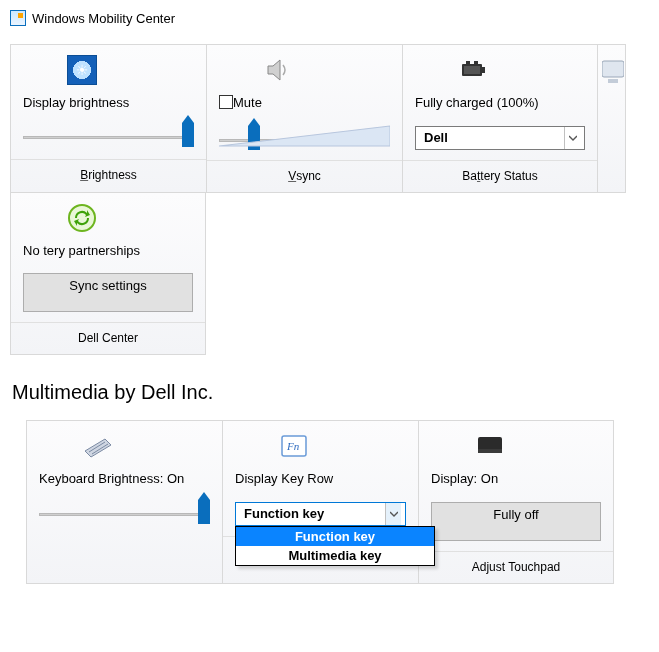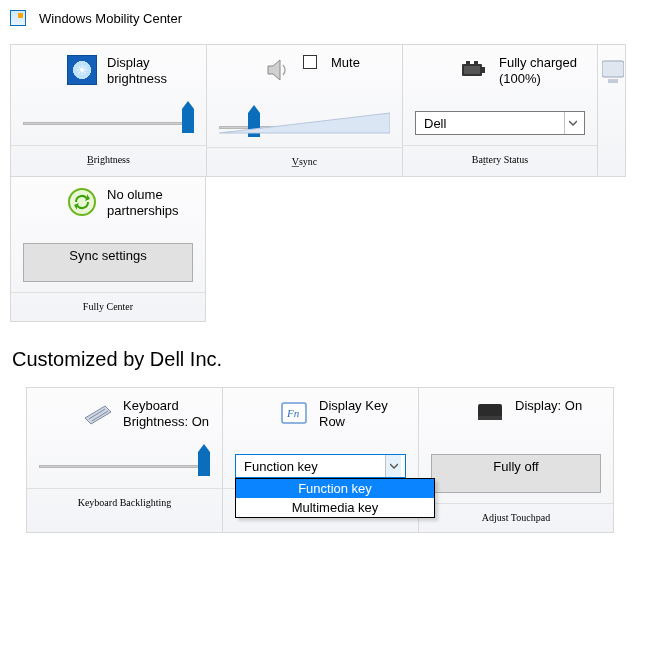--- a/index.html
+++ b/index.html
@@ -8,21 +8,21 @@
     padding: 10px 4px 4px 10px;
     font-family: "Segoe UI", Tahoma, sans-serif;
     font-size: 13px;
     color: #000;
     background: #fff;
     width: 659px;
   }
   .titlebar {
     display: flex;
     align-items: center;
-    gap: 13px;
+    gap: 6px;
     margin-bottom: 18px;
   }
   .titlebar .app-icon {
     width: 16px; height: 16px;
     border: 1px solid #0a6ebd;
     background: linear-gradient(#cde8ff,#eaf4ff);
     position: relative;
   }
   .titlebar .app-icon::after {
     content:"";
@@ -35,41 +35,41 @@
   }
   .tile {
     width: 196px;
     border: 1px solid #d9d9d9;
     border-right: none;
     background: linear-gradient(#fcfcfd,#f3f4f7);
     display: flex;
     flex-direction: column;
     position: relative;
   }
-  .grid > .tile:last-child, .grid > .tile.cut { border-right: 1px solid #d9d9d9; }
+  .grid > .tile:last-child, .grid > .tile.cut { border-right: 1px solid #d9d9d9; justify-content: space-between; }
   .tile-head {
     display: flex;
     gap: 10px;
     padding: 10px 12px 4px 12px;
     min-height: 56px;
+    flex-direction: column;
   }
   .tile-head .label { line-height: 1.25; }
   .tile-body {
     padding: 10px 12px 10px 12px;
     min-height: 44px;
     display:flex;
     align-items:center;
     position: relative;
   }
   .tile-foot {
     border-top: 1px solid #e0e0e0;
     text-align: center;
     padding: 8px 0 9px 0;
-    font-size: 10px;
-    font-family: Liberation Serif, serif;
+    font-size: 12px;
   }
   .tile-foot .ul, .label .ul { text-decoration: underline; text-decoration-color: rgba(0,0,0,.6); }
   
   .slider {
     position: relative;
     width: 100%;
     height: 20px;
   }
   .slider .track {
     position:absolute; left:0; right:0; top:9px;
@@ -87,31 +87,32 @@
     border-bottom:8px solid #0a6ebd;
   }
   
   .vol-wedge {
     position:absolute; left:12px; right:12px; top:auto; bottom:12px;
     height:24px; pointer-events:none;
   }
   .vol-wedge svg { width:100%; height:100%; }
   
   .chk {
-    display:inline-flex; align-items:flex-start; gap:14px;
+    display:inline-flex; align-items:flex-start; gap:0;
   }
   .chk .box {
     width:14px; height:14px; border:1px solid #333; background:#fff;
   }
   
   .select {
     display:flex; align-items:center; justify-content:space-between;
     border:1px solid #7a7a7a; background:#fff; height:24px;
     padding:0 4px 0 8px; width:100%;
     position:relative;
+    font-weight:bold;
   }
   .select.open { border-color:#0078d7;text-align:center; }
   .select .chev {
     width:16px; height:100%; display:flex; align-items:center; justify-content:center;
     border-left:1px solid #c0c0c0;
   }
   .select.open .chev { background:#e5f1fb; }
   .select .chev svg { width:8px; height:8px; }
   .dropdown {
     position:absolute; top:23px; left:-1px;
@@ -249,53 +250,52 @@
 <div class="grid">
   <div class="tile cut" style="border-top:none;">
     <div class="tile-head">
       <div class="ico ico-sync">
         <svg viewBox="0 0 30 30">
             <circle cx="15" cy="15" r="13" fill="#e9f7d7" stroke="#6db51f" stroke-width="2"></circle>
             <path d="M8 15 a7 7 0 0 1 12 -5 l0 -3 l3 5 l-5 2 l1 -2 a5 5 0 0 0 -9 3" fill="#3fa20a"></path>
             <path d="M22 15 a7 7 0 0 1 -12 5 l0 3 l-3 -5 l5 -2 l-1 2 a5 5 0 0 0 9 -3" fill="#3fa20a"></path>
           </svg>
       </div>
-      <div class="label">No olume partnerships</div>
+      <div class="label">No tery partnerships</div>
     </div>
     <div class="tile-body">
       <div class="btn">
         <span><span class="ul">S</span><span>ync settings</span></span>
       </div>
     </div>
-    <div class="tile-foot">Fully Center</div>
+    <div class="tile-foot">Dell Center</div>
   </div>
 </div>
 
-<div class="section-title">Customized by Dell Inc.</div>
+<div class="section-title">Multimedia by Dell Inc.</div>
 
 <div class="grid grid2">
 
   <div class="tile">
     <div class="tile-head">
       <div class="ico ico-keyboard">
         <svg viewBox="0 0 30 30">
             <polygon points="2,20 22,8 28,14 8,26" fill="#cfd6e2" stroke="#7b8aa3"></polygon>
             <line x1="6" y1="21" x2="22" y2="11" stroke="#7b8aa3"></line>
             <line x1="9" y1="23" x2="25" y2="13" stroke="#7b8aa3"></line>
           </svg>
       </div>
       <div class="label">Keyboard Brightness: On</div>
     </div>
     <div class="tile-body">
       <div class="slider">
         <div class="track"></div>
         <div class="thumb" style="left:calc(100% - 12px)"></div>
       </div>
     </div>
-    <div class="tile-foot">Keyboard Backlighting</div>
   </div>
 
   <div class="tile">
     <div class="tile-head">
       <div class="ico ico-fn">
         <svg viewBox="0 0 30 30">
             <rect x="3" y="5" width="24" height="20" rx="2" fill="#fff" stroke="#6a9bd8" stroke-width="1.5"></rect>
             <text x="8" y="19" font-size="11" font-style="italic" fill="#2e6bbf" font-family="Segoe UI">Fn</text>
           </svg>
       </div>

